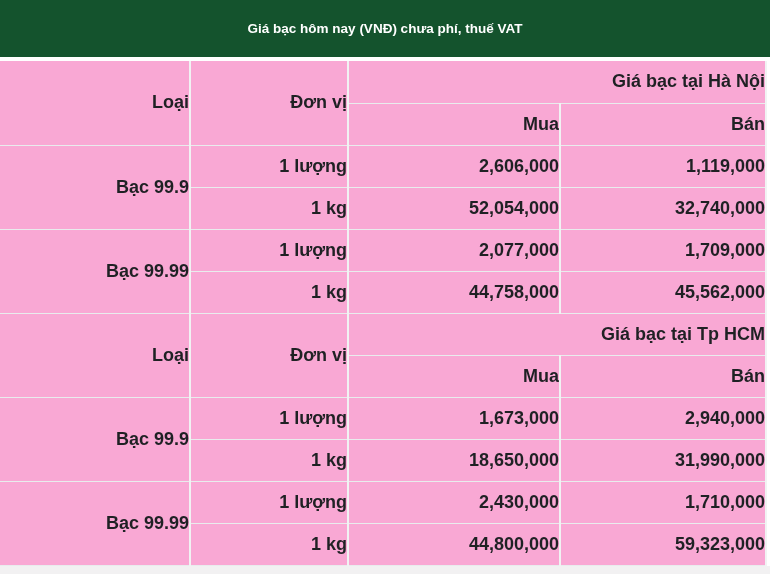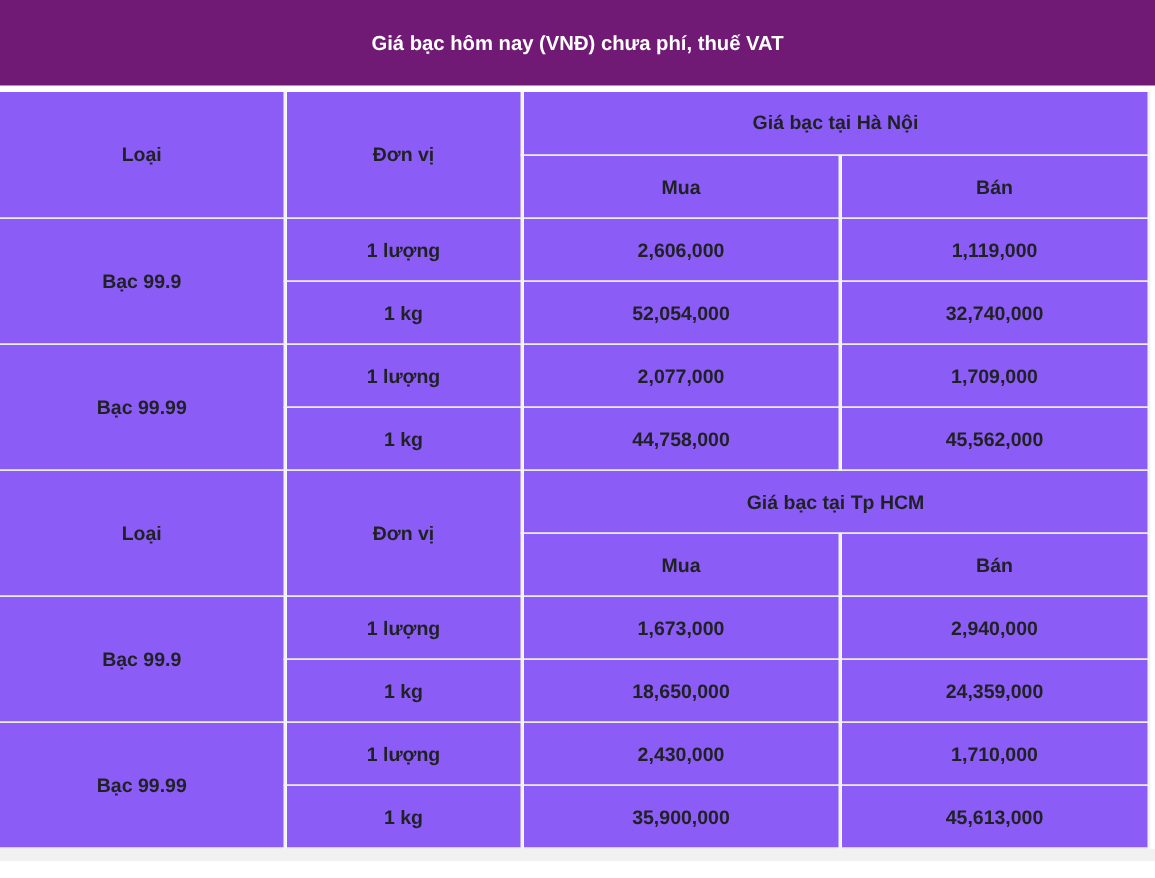--- a/index.html
+++ b/index.html
@@ -6,45 +6,45 @@
   html, body {
     width: 770px;
     background: #ffffff;
     font-family: "Liberation Sans", "DejaVu Sans", sans-serif;
   }
   body { height: 585px; overflow: hidden; }
 
   .banner {
     width: 770px;
     height: 57px;
-    background: #701a75;
+    background: #14532d;
     color: #ffffff;
     font-weight: 700;
     font-size: 13.5px;
     text-align: center;
     display: flex;
     flex-direction: column;
     justify-content: center;
     gap: 8px;
   }
 
   table.price-table {
     border-collapse: collapse;
     table-layout: fixed;
     width: 766px;
     margin-top: 4px;
   }
   table.price-table td {
     height: 42px;
-    text-align: center;
+    text-align: right;
     vertical-align: middle;
     font-weight: 700;
-    font-size: 13px;
+    font-size: 18px;
     color: #1f2124;
-    background: #8b5cf6;
+    background: #f9a8d4;
     border-right: 2px solid #f1f3f3;
     border-bottom: 1px solid #e9eced;
     overflow: hidden;
     white-space: nowrap;
   }
   td.cyan { background: #e2f8fc; }
 
   .footer-strip {
     width: 770px;
     height: 8px;
@@ -110,29 +110,29 @@
     </tr>
     <tr>
       <td rowspan="2">Bạc 99.9</td>
       <td class="cyan">1 lượng</td>
       <td class="cyan">1,673,000</td>
       <td class="cyan">2,940,000</td>
     </tr>
     <tr>
       <td>1 kg</td>
       <td>18,650,000</td>
-      <td>24,359,000</td>
+      <td>31,990,000</td>
     </tr>
     <tr>
       <td rowspan="2">Bạc 99.99</td>
       <td class="cyan">1 lượng</td>
       <td class="cyan">2,430,000</td>
       <td class="cyan">1,710,000</td>
     </tr>
     <tr>
       <td>1 kg</td>
-      <td>35,900,000</td>
-      <td>45,613,000</td>
+      <td>44,800,000</td>
+      <td>59,323,000</td>
     </tr>
   </tbody>
 </table>
 
 <div class="footer-strip"></div>
 
 </body></html>

